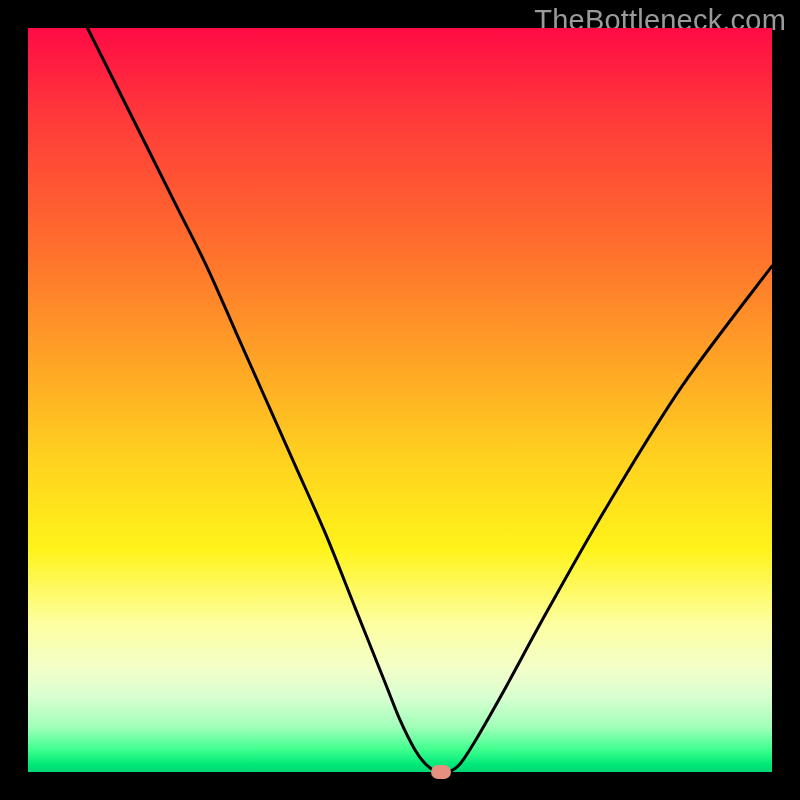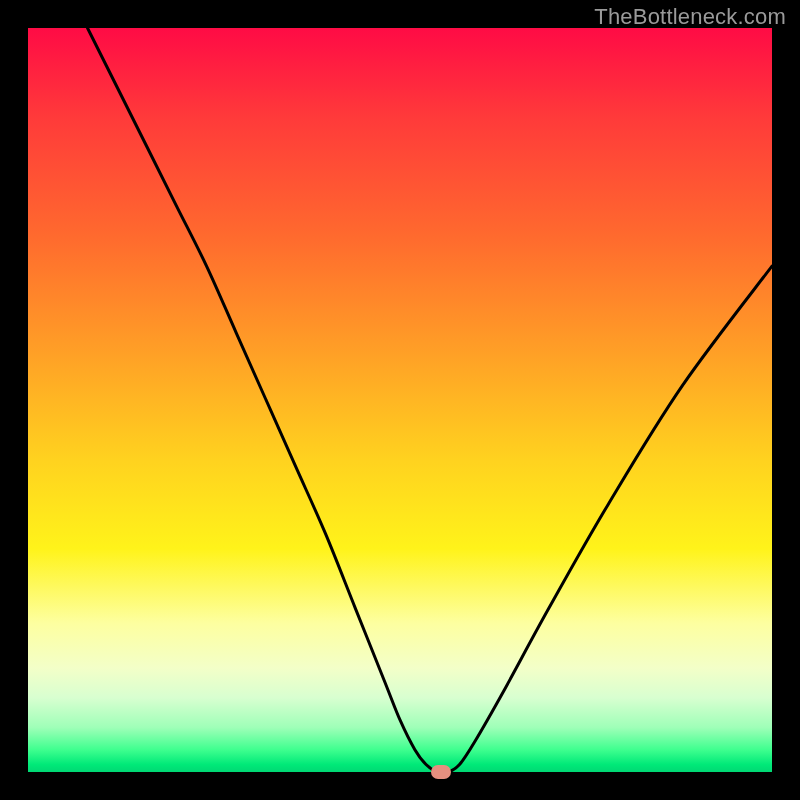--- a/index.html
+++ b/index.html
@@ -39,21 +39,21 @@
       #3fff8f 97%,
       #00e978 99%,
       #00d874 100%
     );
   }
   .attribution {
     position: absolute;
     top: 4px;
     right: 14px;
     color: #9a9a9a;
-    font-size: 22px;
+    font-size: 29px;
     font-weight: 500;
     letter-spacing: 0.2px;
     font-family: Arial, Helvetica, sans-serif;
   }
   svg.curve {
     position: absolute;
     top: 0;
     left: 0;
   }
   .marker {

